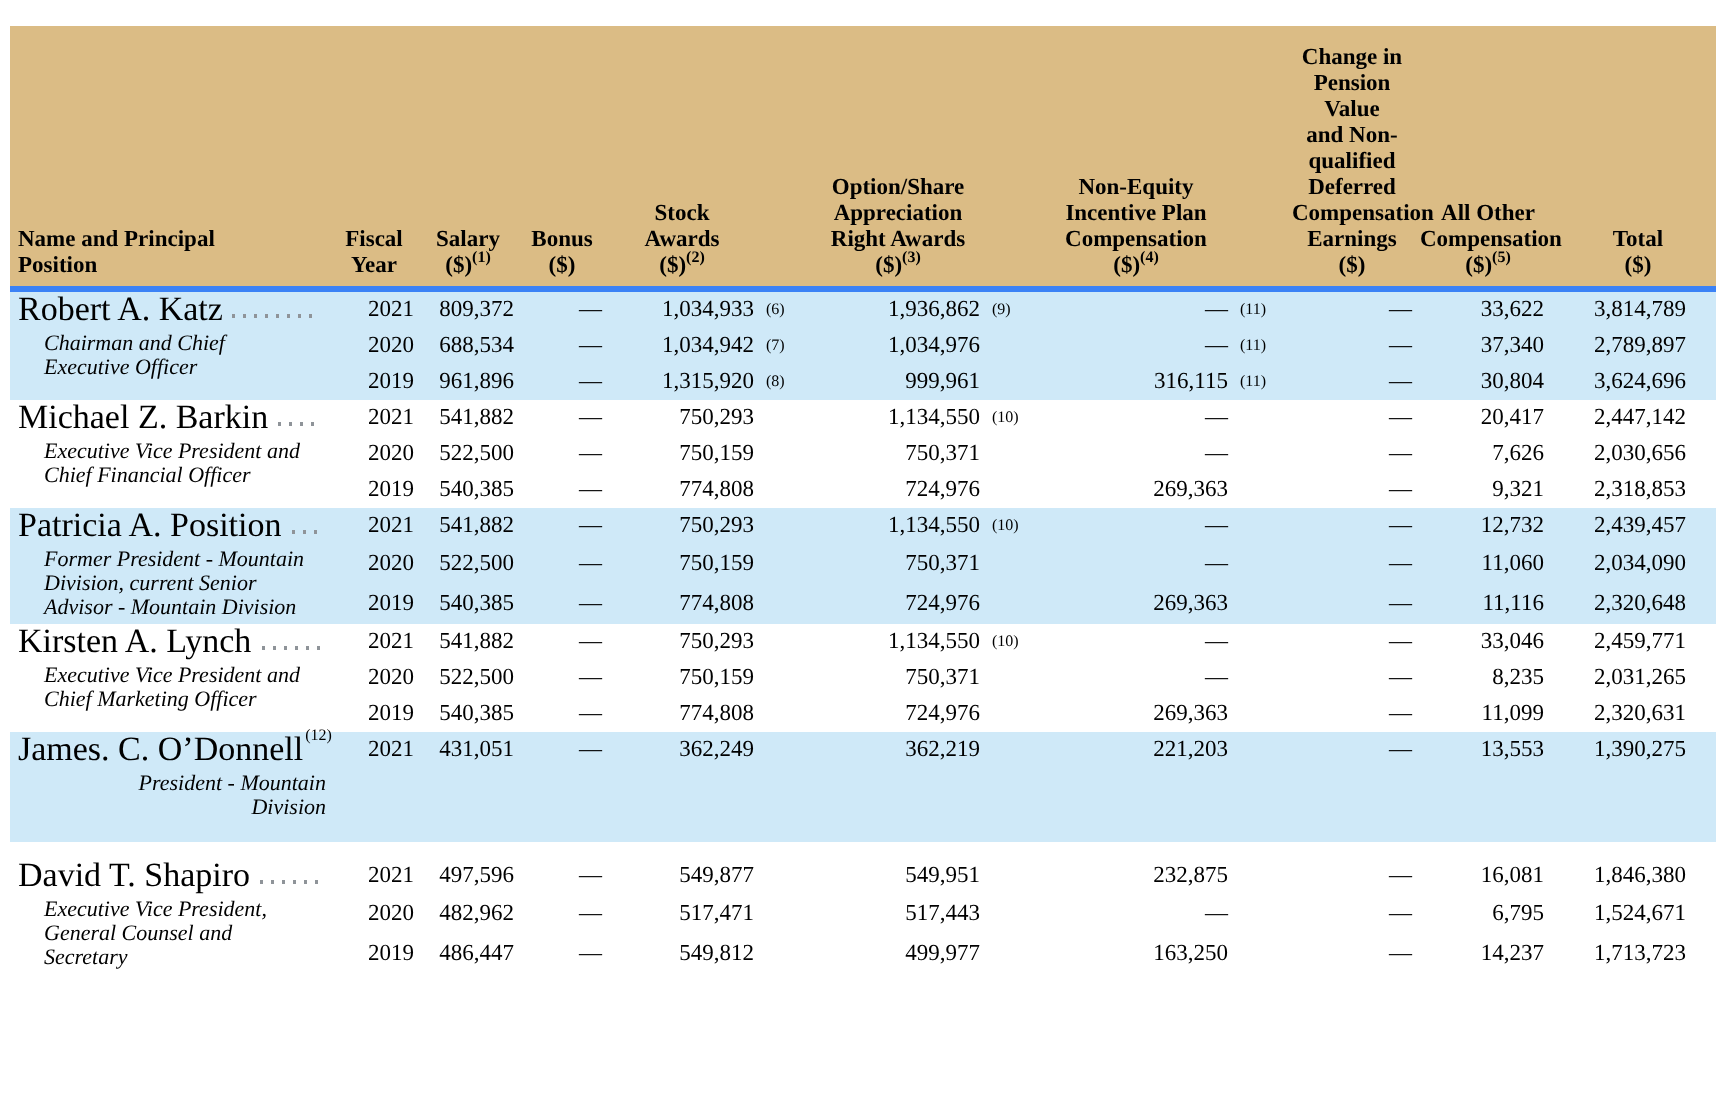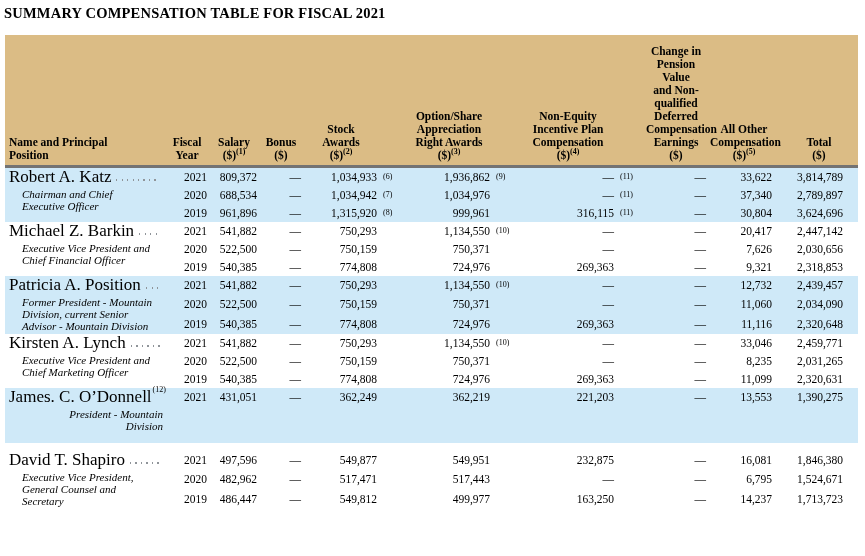--- a/index.html
+++ b/index.html
@@ -11,21 +11,21 @@
 
   .intro { font-size:13.5px; line-height:20px; margin:15px 4px 0 4px;
     text-indent:36px; }
   .intro .small-each { font-size:10px; }
 
   table.comp { border-collapse:collapse; table-layout:fixed; width:853px;
     margin:13px 0 0 5px; font-size:11.5px; }
 
   thead th { background:#dbbc85; vertical-align:bottom; text-align:center;
     font-weight:bold; font-size:11.5px; line-height:13px;
-    padding:10px 2px 3px 2px; border-bottom:3px solid #737373; }
+    padding:10px 2px 3px 2px; border-bottom:3px solid #3b82f6; }
   thead th.name-h { text-align:left; padding-left:4px; }
   thead th .hl { white-space:pre-line; }
   thead th sup { font-size:8px; line-height:0; }
 
   td { padding:2px 2px; line-height:14px; vertical-align:middle; }
   tr.data-row { height:18px; }
   .hl-row td { background:#cfe9f8; }
 
   td.name-cell { padding-left:4px; vertical-align:top; }
   .name-wrap { display:flex; align-items:flex-start; }
@@ -46,21 +46,20 @@
   td.col-total { padding-right:15px; }
 
   tr.title-only-row { height:37px;text-align:right; }
   tr.gap-row { height:8px; } tr.gap-row td { padding:0; background:#fff; }
 </style>
 </head>
 <body>
 
 <div class="page">
 
-  <h1 class="doc-title">SUMMARY COMPENSATION TABLE FOR FISCAL 2021</h1>
 
 
   <table class="comp">
     <colgroup>
       <col style="width:160px">
         <col style="width:44px">
         <col style="width:50px">
       <col style="width:44px">
         <col style="width:76px">
         <col style="width:27px">

